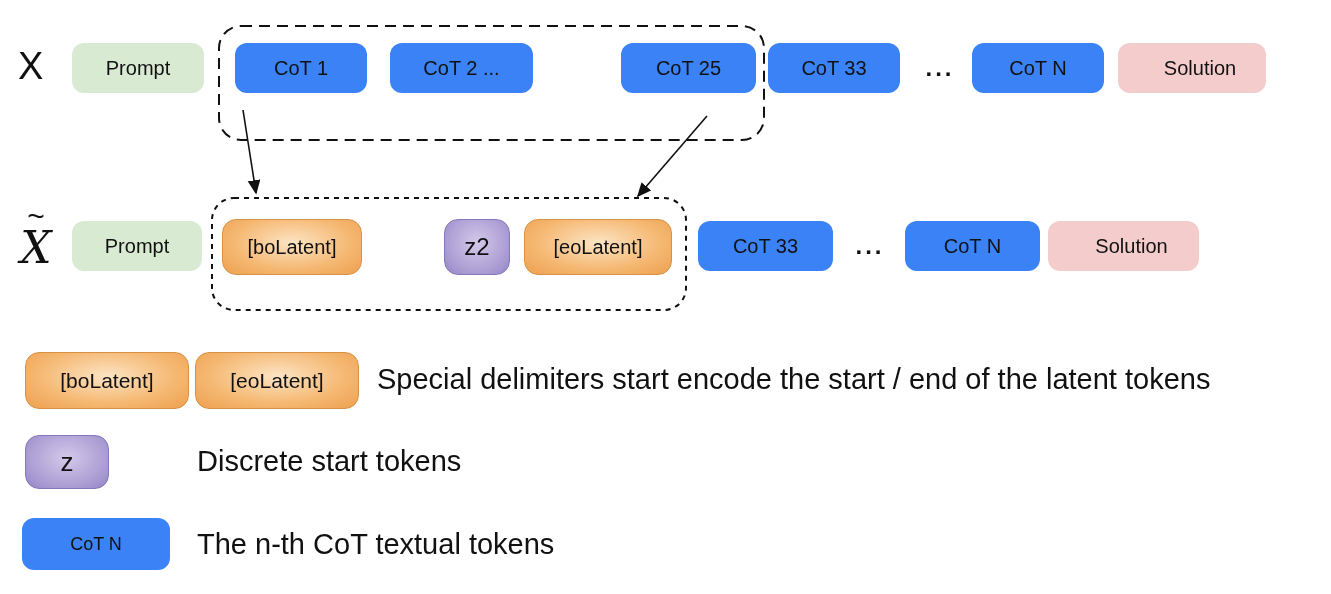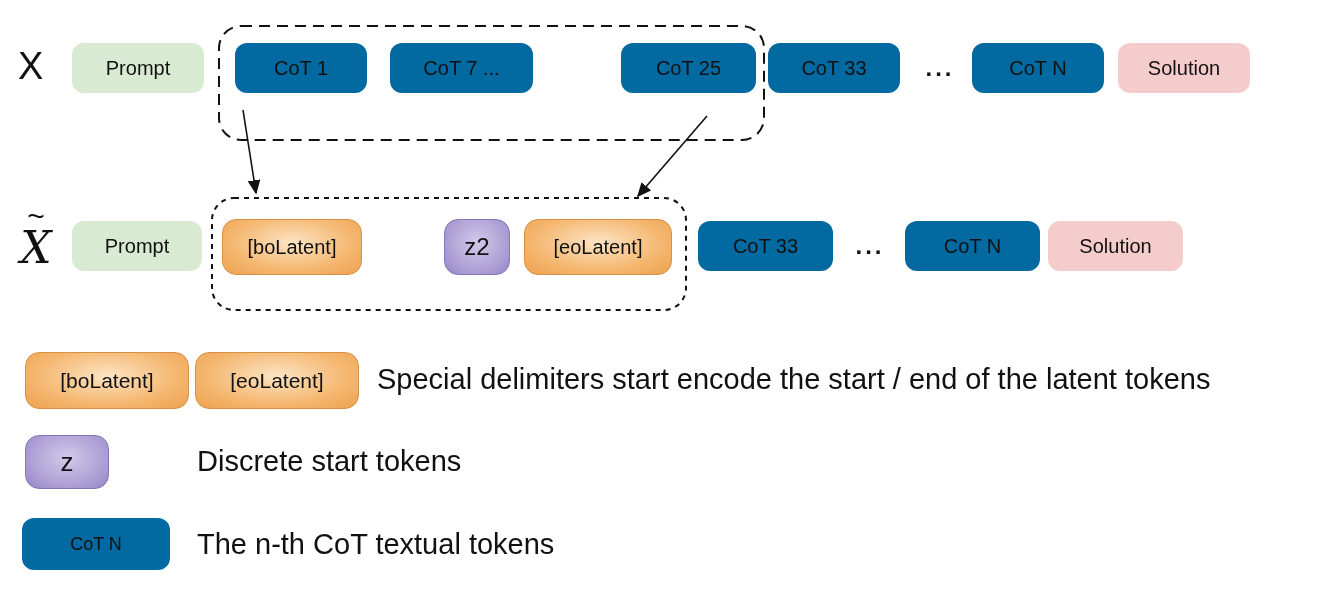--- a/index.html
+++ b/index.html
@@ -6,22 +6,22 @@
   .canvas{
     position:relative;width:1331px;height:594px;background:#ffffff;
     font-family:"Liberation Sans",sans-serif;color:#111;overflow:hidden;
   }
   .overlay{position:absolute;left:0;top:0;width:1331px;height:594px;}
   .token{
     position:absolute;display:flex;align-items:center;justify-content:center;
     border-radius:12px;font-size:20px;white-space:nowrap;
   }
   .green{background:#d9ead3;}
-  .blue{background:#0369a1;}
-  .pink{background:#f4cccc;}
+  .blue{background:#3b82f6;}
+  .pink{background:#f4cccc;padding-left:16px;}
   .orange{
     background:radial-gradient(ellipse at 50% 42%, #fce4c4 0%, #f5b872 60%, #eda04f 100%);
     border:1px solid #d89144;border-radius:14px;font-size:20px;
   }
   .purple{
     background:radial-gradient(ellipse at 50% 42%, #d3c9ea 0%, #ab9dd3 68%, #9384c6 100%);
     border:1px solid #8677b8;border-radius:14px;font-size:24px;
   }
   .ellipsis{
     position:absolute;font-weight:700;font-size:24px;letter-spacing:3px;
@@ -51,21 +51,21 @@
     </defs>
     <rect x="219" y="26" width="545" height="114" rx="22" fill="none" stroke="#111" stroke-width="2" stroke-dasharray="11 7"></rect>
     <rect x="212" y="198" width="474" height="112" rx="22" fill="none" stroke="#111" stroke-width="2" stroke-dasharray="5 5"></rect>
     <line x1="243" y1="110" x2="256" y2="193" stroke="#111" stroke-width="1.6" marker-end="url(#ah)"></line>
     <line x1="707" y1="116" x2="638" y2="196" stroke="#111" stroke-width="1.6" marker-end="url(#ah)"></line>
   </svg>
 
   <div class="rowlabel-x">X</div>
   <div class="token green" style="left:72px;top:43px;width:132px;height:50px">Prompt</div>
   <div class="token blue" style="left:235px;top:43px;width:132px;height:50px">CoT 1</div>
-  <div class="token blue" style="left:390px;top:43px;width:143px;height:50px">CoT 7 ...</div>
+  <div class="token blue" style="left:390px;top:43px;width:143px;height:50px">CoT 2 ...</div>
   <div class="token blue" style="left:621px;top:43px;width:135px;height:50px">CoT 25</div>
   <div class="token blue" style="left:768px;top:43px;width:132px;height:50px">CoT 33</div>
   <div class="ellipsis" style="left:916px;top:43px;width:48px;height:50px">...</div>
   <div class="token blue" style="left:972px;top:43px;width:132px;height:50px">CoT N</div>
   <div class="token pink" style="left:1118px;top:43px;width:132px;height:50px">Solution</div>
 
   <div class="xtilde">
     <span class="tilde">~</span>
     <span class="xchar">X</span>
   </div>

